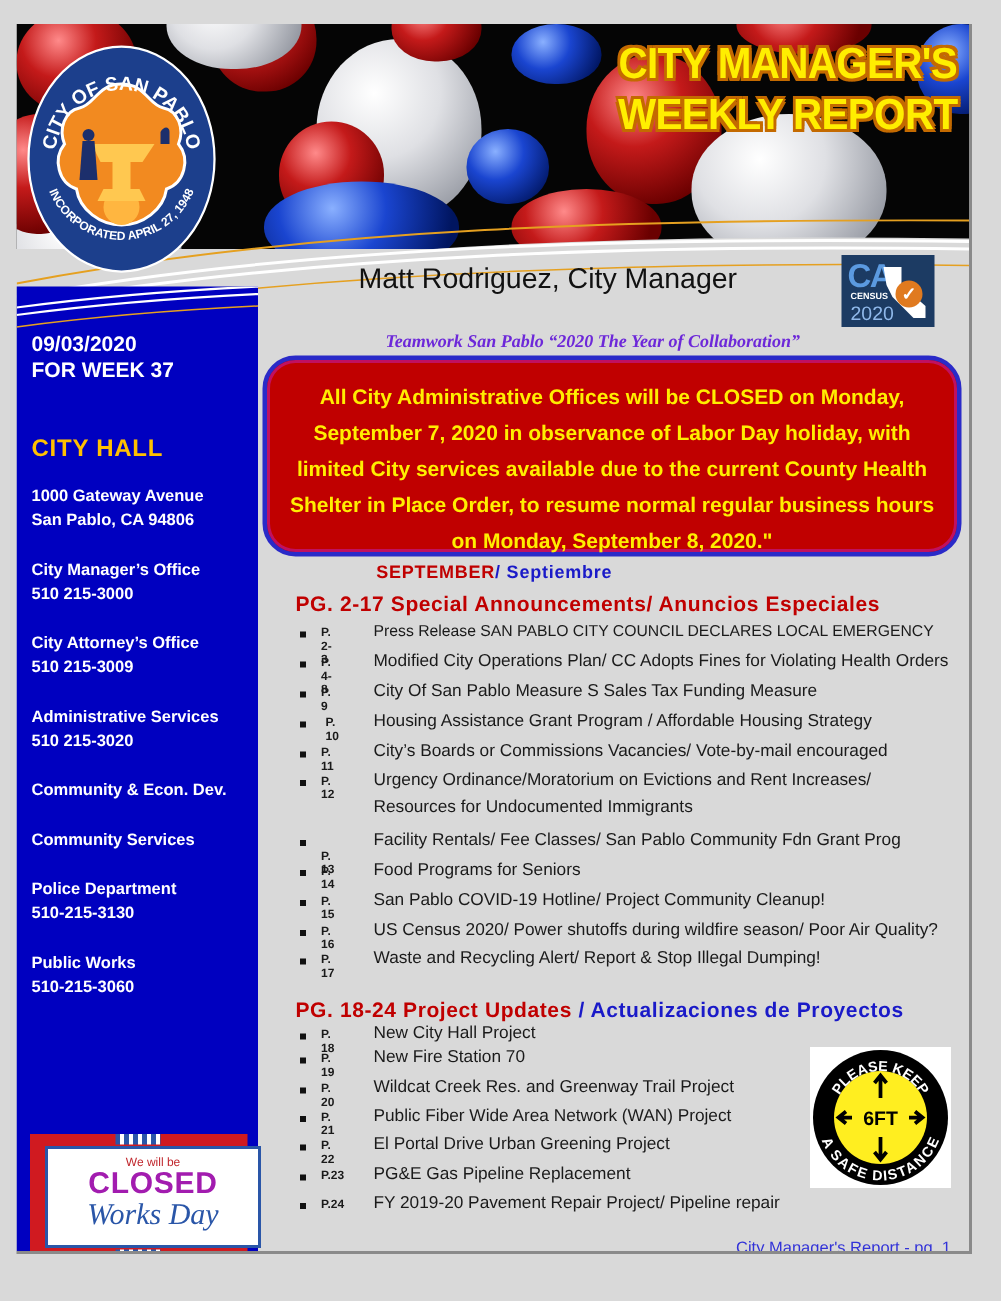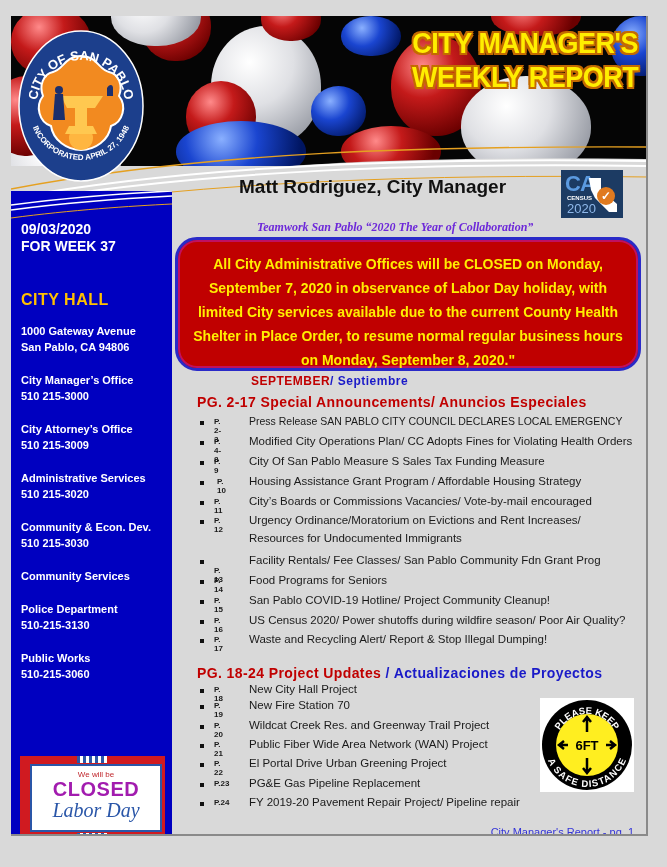--- a/index.html
+++ b/index.html
@@ -38,31 +38,31 @@
   }
   .sb-date { position: absolute; left: 10px; top: 30px; font-weight: bold; font-size: 14px; line-height: 17px; }
   .sb-cityhall { position: absolute; left: 10px; top: 100px; font-weight: bold; font-size: 16px; color: #ffc000; letter-spacing: 0.5px; }
   .sb-contacts { position: absolute; left: 10px; top: 132px; width: 148px; }
   .sb-block { font-weight: bold; font-size: 11px; line-height: 16px; margin-bottom: 17px; }
   .closed-sign {
     position: absolute; left: 9px; top: 565px; width: 145px; height: 84px;
     background: #d01a20; box-sizing: border-box;
   }
   .closed-inner {
-    position: absolute; left: 10px; top: 8px; width: 132px; height: 68px; background: #fff;
+    position: absolute; left: 10px; top: 8px; width: 144px; height: 68px; background: #fff;
     border: 2px solid #2a56a8; box-sizing: border-box; text-align: center;
   }
   .closed-stripes { position: absolute; left: 57px; width: 30px; height: 7px;
     background: repeating-linear-gradient(90deg, #2a56a8 0 3px, #fff 3px 6px); }
   .cs-small { font-size: 8px; color: #c0272d; margin-top: 4px; line-height: 9px; }
   .cs-big { font-family: Liberation Sans, sans-serif; font-weight: bold; font-size: 20px; color: #a21caf; line-height: 20px; letter-spacing: 0.5px; }
   .cs-script { font-family: "Liberation Serif", serif; font-style: italic; font-size: 20px; color: #2a56a8; line-height: 22px; }
   
   .logo { position: absolute; left: 4px; top: 10px; width: 132px; height: 160px; }
-  .manager-name { position: absolute; left: 228px; top: 160px; font-size: 19px; font-weight: bold; color: #111; }
+  .manager-name { position: absolute; left: 228px; top: 160px; font-size: 19px; font-weight: normal; color: #111; }
   .census { position: absolute; left: 550px; top: 154px; width: 62px; height: 48px; background: #1c3b63; color: #8fb8ea; }
   .census .ca { position: absolute; left: 4px; top: 1px; font-size: 22px; font-weight: bold; letter-spacing: -1px; color: #5b9ae0; }
   .census .c1 { position: absolute; left: 6px; top: 25px; font-size: 6px; color: #fff; font-weight: bold; }
   .census .c2 { position: absolute; left: 6px; top: 31px; font-size: 13px; color: #8fb8ea; }
   .census .check { position: absolute; left: 36px; top: 17px; width: 18px; height: 18px; border-radius: 50%; background: #e07a1f; color: #fff; font-size: 12px; text-align: center; line-height: 18px; font-weight: bold; }
   .motto { position: absolute; left: 246px; top: 204px; font-family: "Liberation Serif", serif; font-style: italic; font-weight: bold; font-size: 12px; color: #6d28d9; }
   .notice {
     position: absolute; left: 164px; top: 221px; width: 466px; height: 134px;
     background: #c00000; border-radius: 22px; box-sizing: border-box;
     border: 3px solid #2a2ac8; box-shadow: inset 0 0 0 2px #c01060;
@@ -142,40 +142,39 @@
       <div class="sb-block">
           <div>City Attorney’s Office</div>
           <div>510 215-3009</div>
         </div>
       <div class="sb-block">
           <div>Administrative Services</div>
           <div>510 215-3020</div>
         </div>
       <div class="sb-block">
           <div>Community &amp; Econ. Dev.</div>
-          <div>510 215-3030</div>
         </div>
       <div class="sb-block">
           <div>Community Services</div>
         </div>
       <div class="sb-block">
           <div>Police Department</div>
           <div>510-215-3130</div>
         </div>
       <div class="sb-block">
           <div>Public Works</div>
           <div>510-215-3060</div>
         </div>
     </div>
     <div class="closed-sign">
       <div class="closed-stripes" style="top:0;"></div>
       <div class="closed-inner">
         <div class="cs-small">We will be</div>
         <div class="cs-big">CLOSED</div>
-        <div class="cs-script">Labor Day</div>
+        <div class="cs-script">Works Day</div>
       </div>
       <div class="closed-stripes" style="bottom:0;"></div>
     </div>
   </div>
 
   <svg class="logo" viewBox="0 0 132 160">
     <defs>
       <path id="arcTop" d="M22,78 A44,44 0 0 1 110,78"></path>
       <path id="arcBot" d="M14,82 A52,52 0 0 0 118,82"></path>
     </defs>

